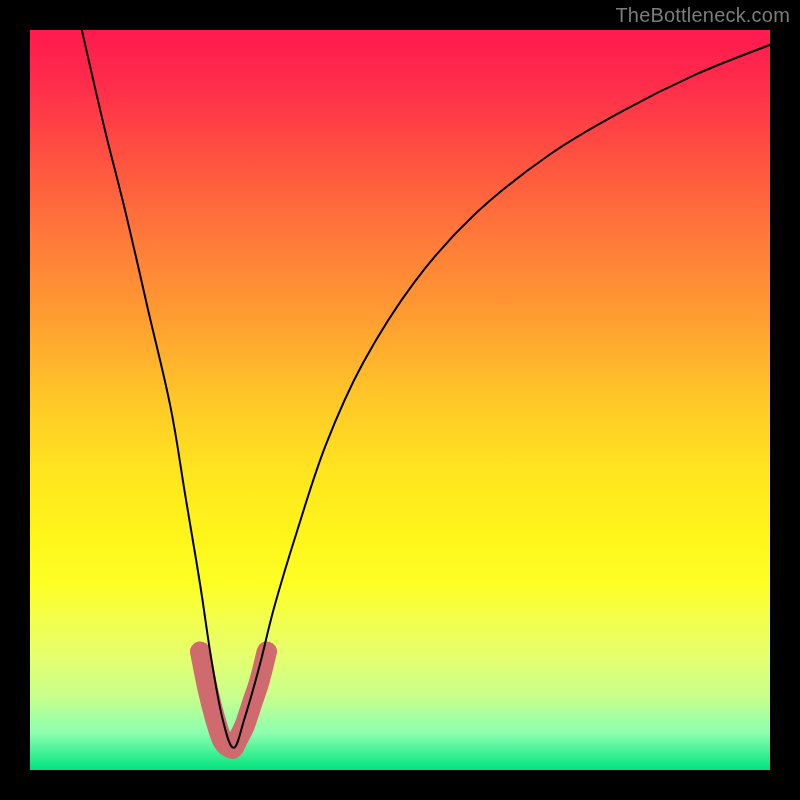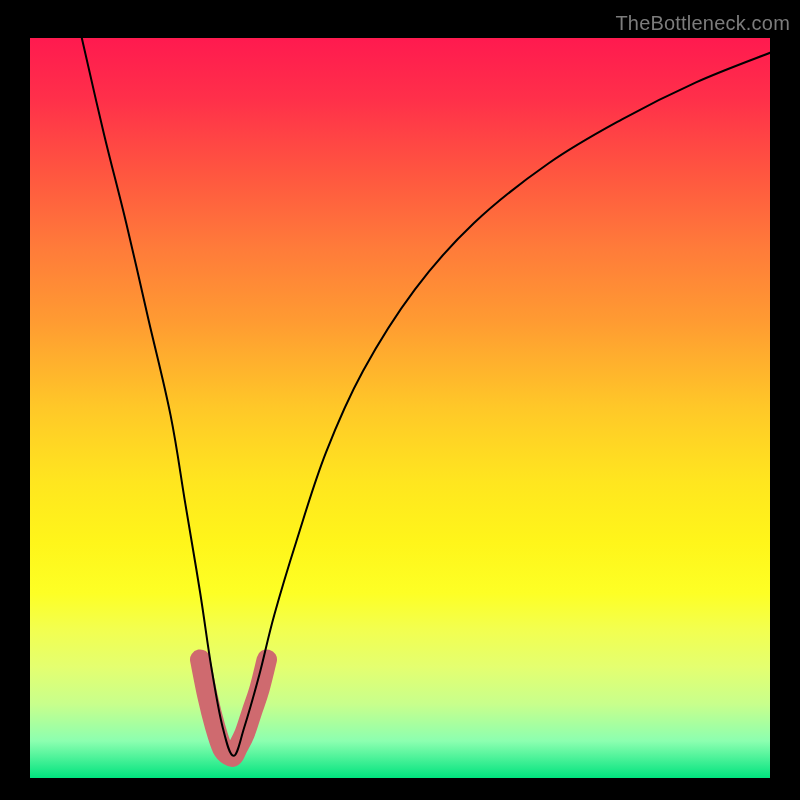--- a/index.html
+++ b/index.html
@@ -6,21 +6,21 @@
     margin: 0;
     padding: 0;
     width: 800px;
     height: 800px;
     background: #000;
     overflow: hidden;
     font-family: Arial, Helvetica, sans-serif;
   }
   .frame {
     position: absolute;
-    top: 8px;
+    top: 0;
     left: 0;
     width: 800px;
     height: 644px;
     background: #000;
     text-align: right;
   }
   .watermark {
     position: absolute;
     top: 4px;
     right: 10px;

